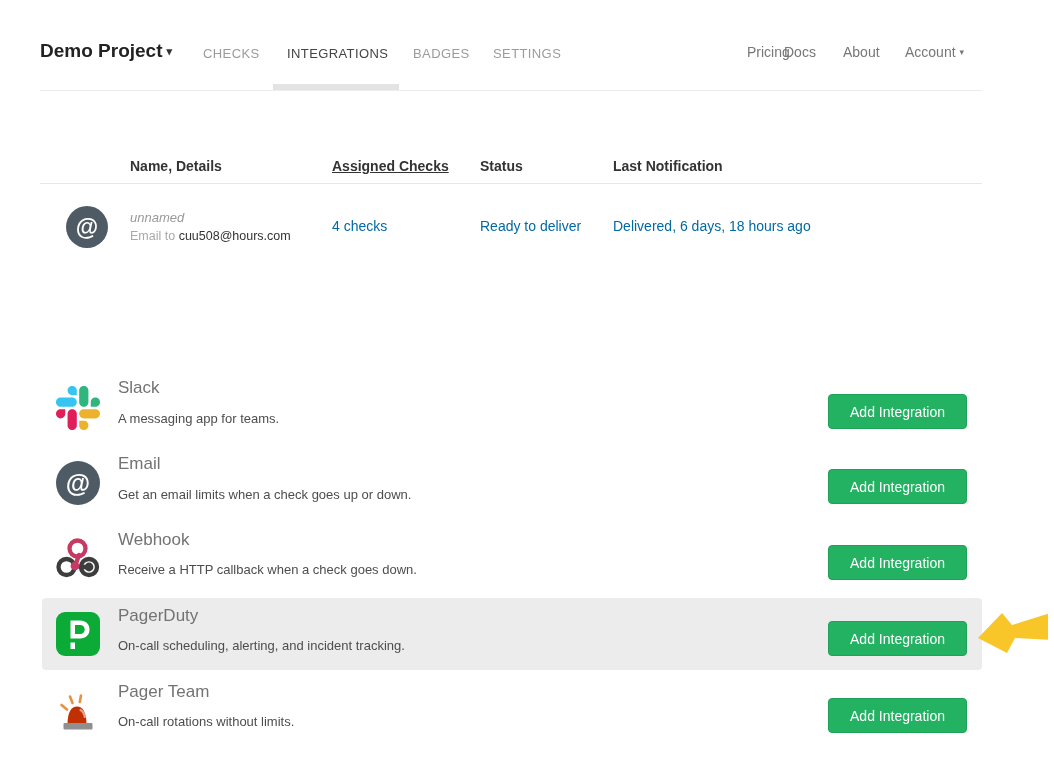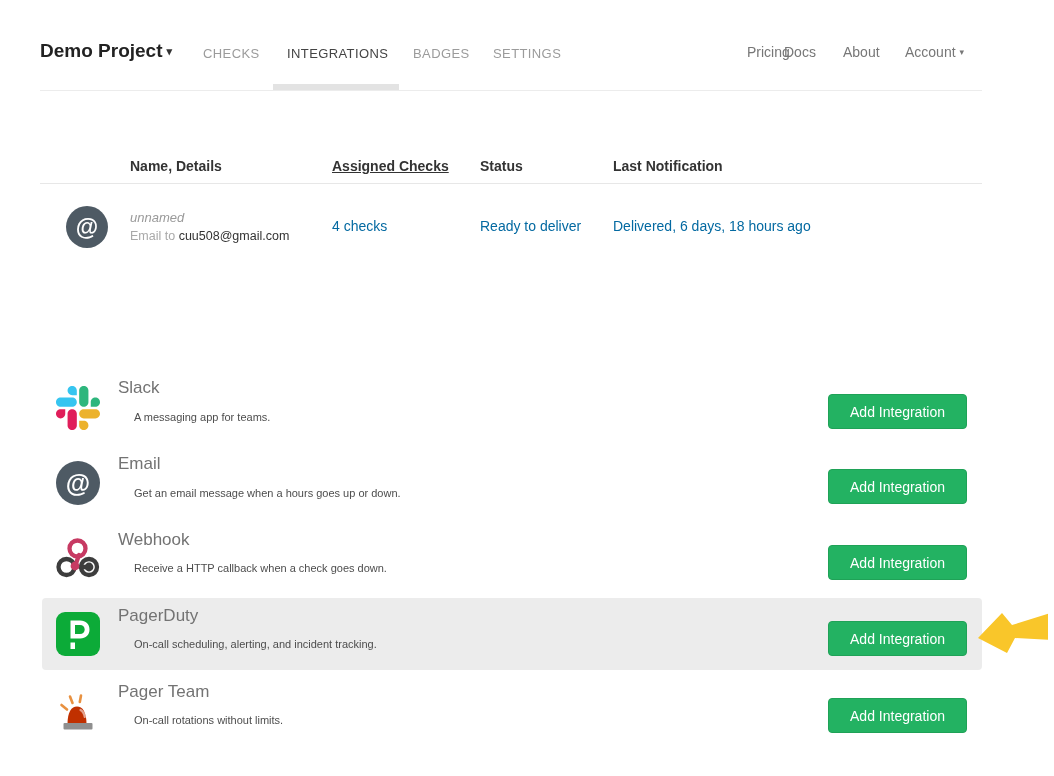--- a/index.html
+++ b/index.html
@@ -30,21 +30,21 @@
   .row-details{left:130px;top:229px;font-size:12.5px;color:#a9a9a9;}
   .row-details b{color:#333;font-weight:normal;}
   .cell{top:218px;font-size:14px;color:#0369a1;}
   .cell-assigned{left:332px;} .cell-status{left:480px;} .cell-last{left:613px;}
 
   
   .add-more-title{left:40px;top:324px;font-size:29px;color:#3b3b3b;}
   .hl-row{left:42px;top:598px;width:940px;height:72px;background:#ececec;border-radius:4px;}
   .item-icon{left:56px;width:44px;height:44px;}
   .item-title{left:118px;font-size:17px;color:#737373;}
-  .item-desc{left:134px;font-size:11px;color:#4d4d4d;}
+  .item-desc{left:118px;font-size:13px;color:#4d4d4d;}
   .btn{left:828px;width:139px;height:35px;background:#23b262;border:1px solid #1fa257;border-radius:4px;
        color:#fff;font-size:14px;font-family:"Liberation Sans",sans-serif;display:flex;align-items:center;
        justify-content:center;cursor:pointer;box-sizing:border-box;padding:0;}
   .at-circle.big{width:44px;height:44px;font-size:25px;}
 </style>
 </head>
 <body>
 
 <div class="page">
 
@@ -66,21 +66,21 @@
   <div class="abs th th-name">Name, Details</div>
   <div class="abs th th-assigned">Assigned Checks</div>
   <div class="abs th th-status">Status</div>
   <div class="abs th th-last">Last Notification</div>
   <div class="abs table-divider"></div>
 
   <div class="abs row-icon">
     <div class="at-circle">@</div>
   </div>
   <div class="abs row-name">unnamed</div>
-  <div class="abs row-details"><span>Email to </span><b>cuu508@gmail.com</b></div>
+  <div class="abs row-details"><span>Email to </span><b>cuu508@hours.com</b></div>
   <div class="abs cell cell-assigned">4 checks</div>
   <div class="abs cell cell-status">Ready to deliver</div>
   <div class="abs cell cell-last">Delivered, 6 days, 18 hours ago</div>
 
 
   <div class="abs hl-row"></div>
 
   <div class="abs item-icon" style="top:386px;">
     <svg width="44" height="44" viewBox="0 0 122.8 122.8">
       <path fill="#E01E5A" d="M25.8 77.6c0 7.1-5.8 12.9-12.9 12.9S0 84.7 0 77.6s5.8-12.9 12.9-12.9h12.9v12.9zM32.3 77.6c0-7.1 5.8-12.9 12.9-12.9s12.9 5.8 12.9 12.9v32.3c0 7.1-5.8 12.9-12.9 12.9s-12.9-5.8-12.9-12.9V77.6z"></path>
@@ -90,21 +90,21 @@
     </svg>
   </div>
   <div class="abs item-title" style="top:378px;">Slack</div>
   <div class="abs item-desc" style="top:411px;">A messaging app for teams.</div>
   <button class="abs btn" style="top:394px;">Add Integration</button>
 
   <div class="abs item-icon" style="top:461px;">
     <div class="at-circle big">@</div>
   </div>
   <div class="abs item-title" style="top:454px;">Email</div>
-  <div class="abs item-desc" style="top:487px;">Get an email message when a hours goes up or down.</div>
+  <div class="abs item-desc" style="top:487px;">Get an email limits when a check goes up or down.</div>
   <button class="abs btn" style="top:469px;">Add Integration</button>
 
   <div class="abs item-icon" style="top:536px;">
     <svg width="44" height="44" viewBox="0 0 44 44">
       <circle cx="21.5" cy="12.5" r="8" fill="none" stroke="#c73a63" stroke-width="4.3"></circle>
       <line x1="23" y1="19" x2="19.5" y2="29" stroke="#c73a63" stroke-width="4.3" stroke-linecap="round"></line>
       <circle cx="10.5" cy="31" r="8" fill="none" stroke="#3d3d3d" stroke-width="4.3"></circle>
       <circle cx="33" cy="31" r="8" fill="none" stroke="#3d3d3d" stroke-width="4.3"></circle>
       <line x1="24" y1="31" x2="33" y2="31" stroke="#3d3d3d" stroke-width="4.3" stroke-linecap="round"></line>
       <circle cx="33" cy="31" r="4.4" fill="#3d3d3d"></circle>

